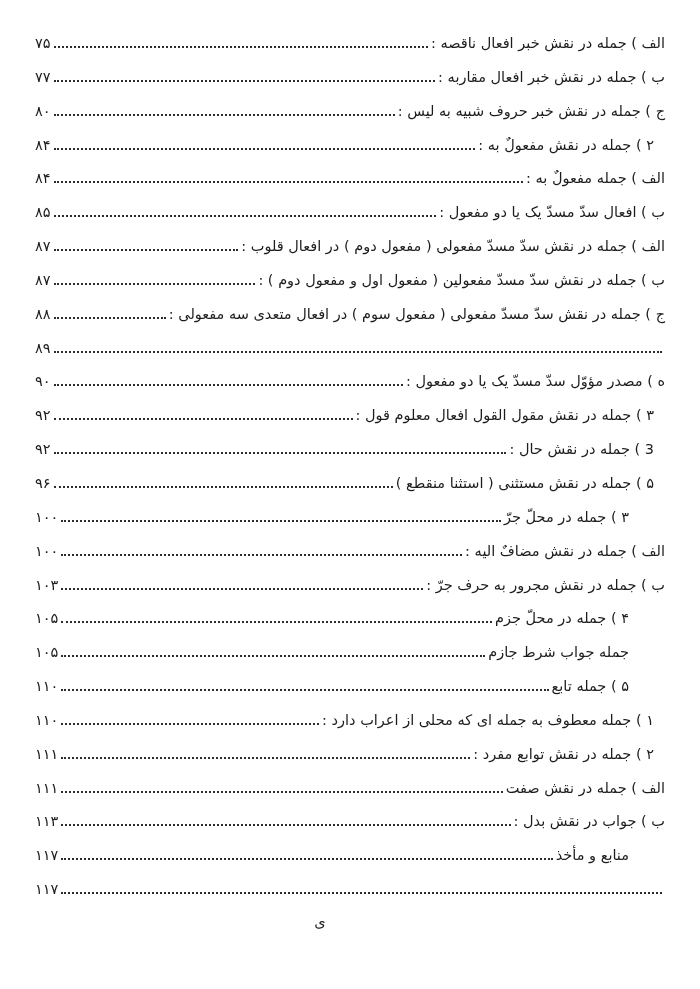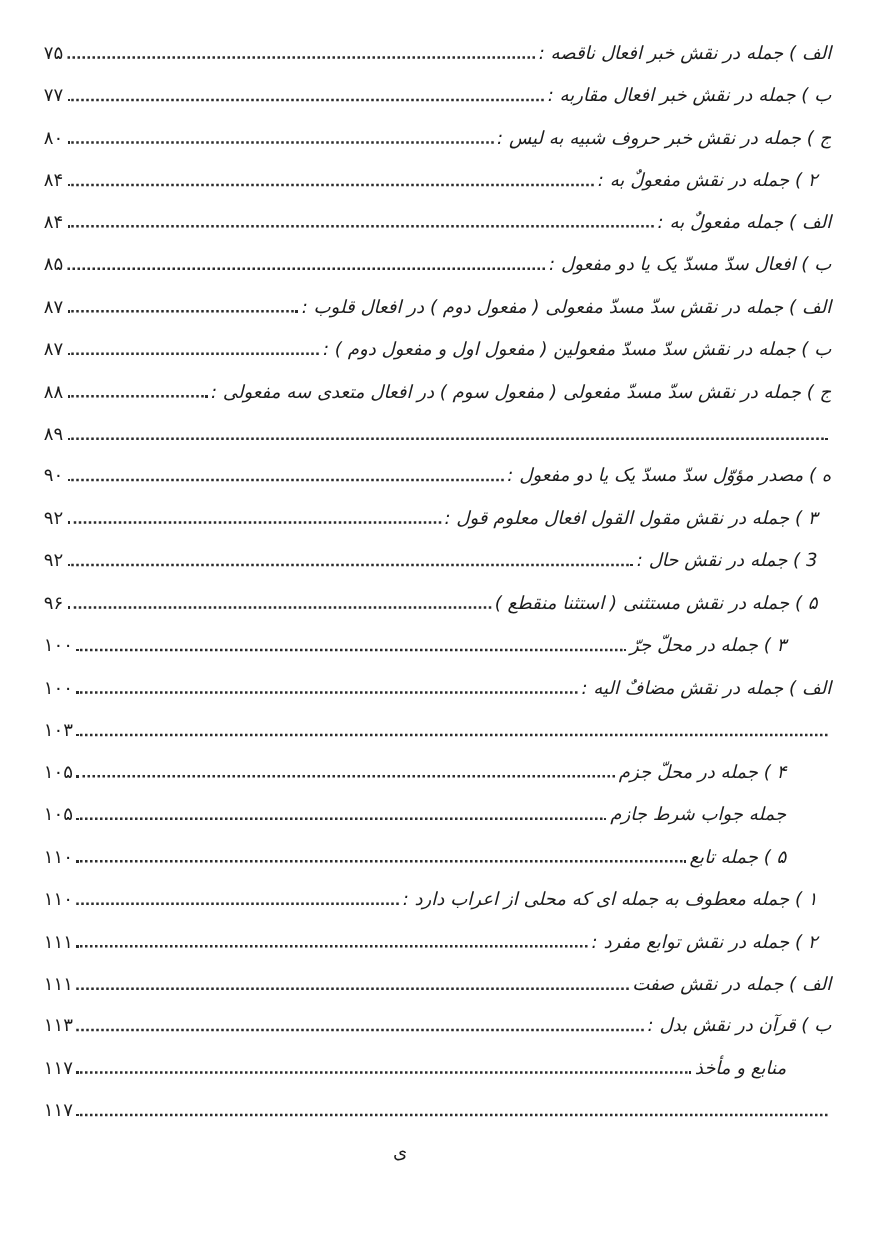--- a/index.html
+++ b/index.html
@@ -30,21 +30,20 @@
     height: 33.85px;
     line-height: 33.85px;
     font-size: 14.5px;
     white-space: nowrap;
   }
   .toc-row.indent-1 { padding-right: 11px; }
   .toc-row.indent-2 { padding-right: 36px; }
   .toc-label {
     flex: 0 0 auto;
     letter-spacing: 0.1px;
-    font-style: italic;
   }
   .leader {
     flex: 1 1 auto;
     min-width: 6px;
     height: 2px;
     border-bottom: 2px dotted #2c2c2c;
     margin: 0 3px;
   }
   .toc-page {
     flex: 0 0 auto;
@@ -140,20 +139,21 @@
     <span class="toc-label">۳ ) جمله در محلّ جرّ</span>
     <span class="leader"></span>
     <span class="toc-page">۱۰۰</span>
   </div>
       <div class="toc-row indent-0">
     <span class="toc-label">الف ) جمله در نقش مضافٌ الیه :</span>
     <span class="leader"></span>
     <span class="toc-page">۱۰۰</span>
   </div>
       <div class="toc-row indent-0">
+    <span class="toc-label">ب ) جمله در نقش مجرور به حرف جرّ :</span>
     <span class="leader"></span>
     <span class="toc-page">۱۰۳</span>
   </div>
       <div class="toc-row indent-2">
     <span class="toc-label">۴ ) جمله در محلّ جزم</span>
     <span class="leader"></span>
     <span class="toc-page">۱۰۵</span>
   </div>
       <div class="toc-row indent-2">
     <span class="toc-label">جمله جواب شرط جازم</span>
@@ -174,21 +174,21 @@
     <span class="toc-label">۲ ) جمله در نقش توابع مفرد :</span>
     <span class="leader"></span>
     <span class="toc-page">۱۱۱</span>
   </div>
       <div class="toc-row indent-0">
     <span class="toc-label">الف ) جمله در نقش صفت</span>
     <span class="leader"></span>
     <span class="toc-page">۱۱۱</span>
   </div>
       <div class="toc-row indent-0">
-    <span class="toc-label">ب ) قرآن در نقش بدل  :</span>
+    <span class="toc-label">ب ) جواب در نقش بدل  :</span>
     <span class="leader"></span>
     <span class="toc-page">۱۱۳</span>
   </div>
       <div class="toc-row indent-2">
     <span class="toc-label">منابع و مأخذ</span>
     <span class="leader"></span>
     <span class="toc-page">۱۱۷</span>
   </div>
       <div class="toc-row indent-0">
     <span class="leader"></span>

